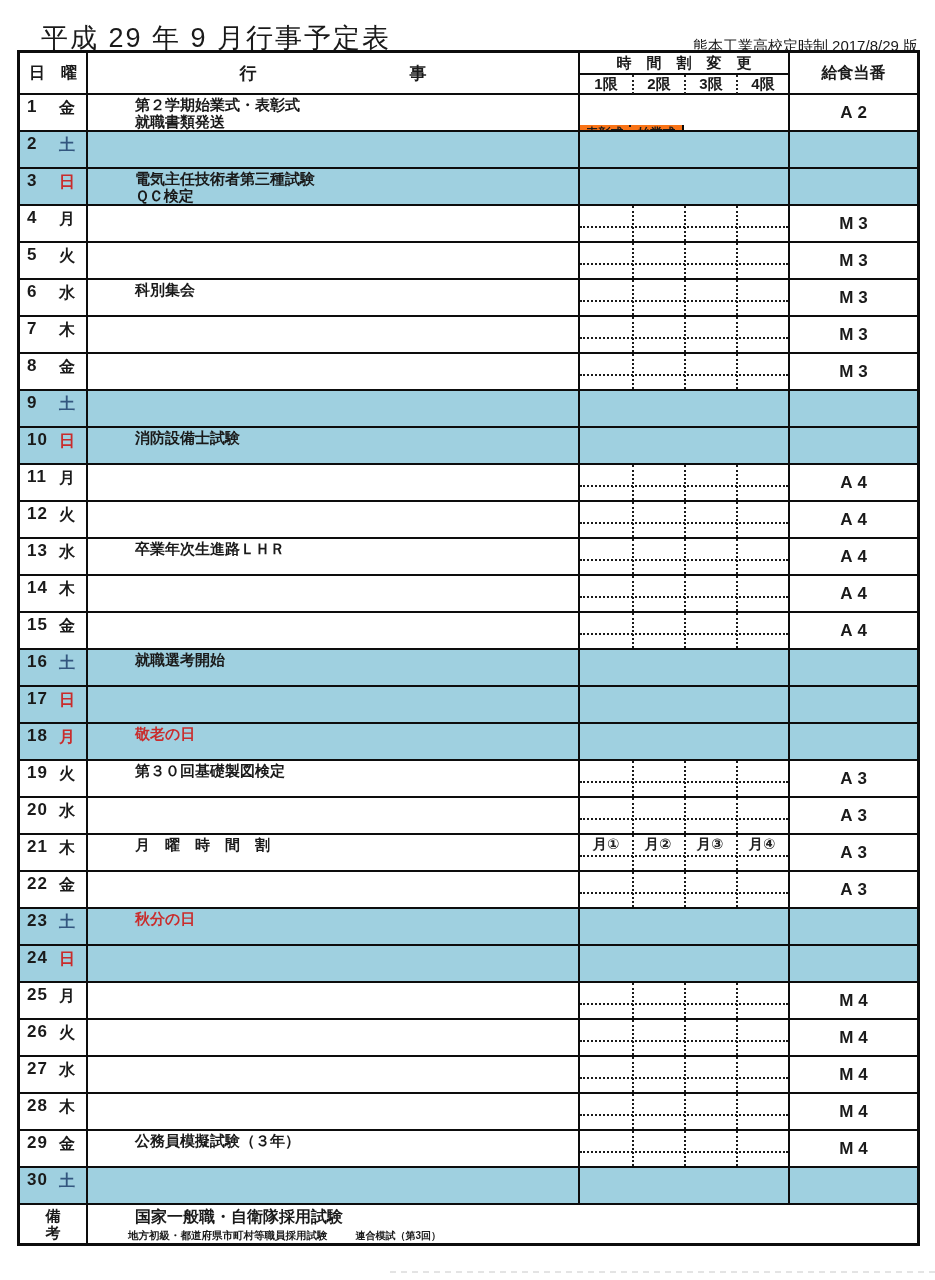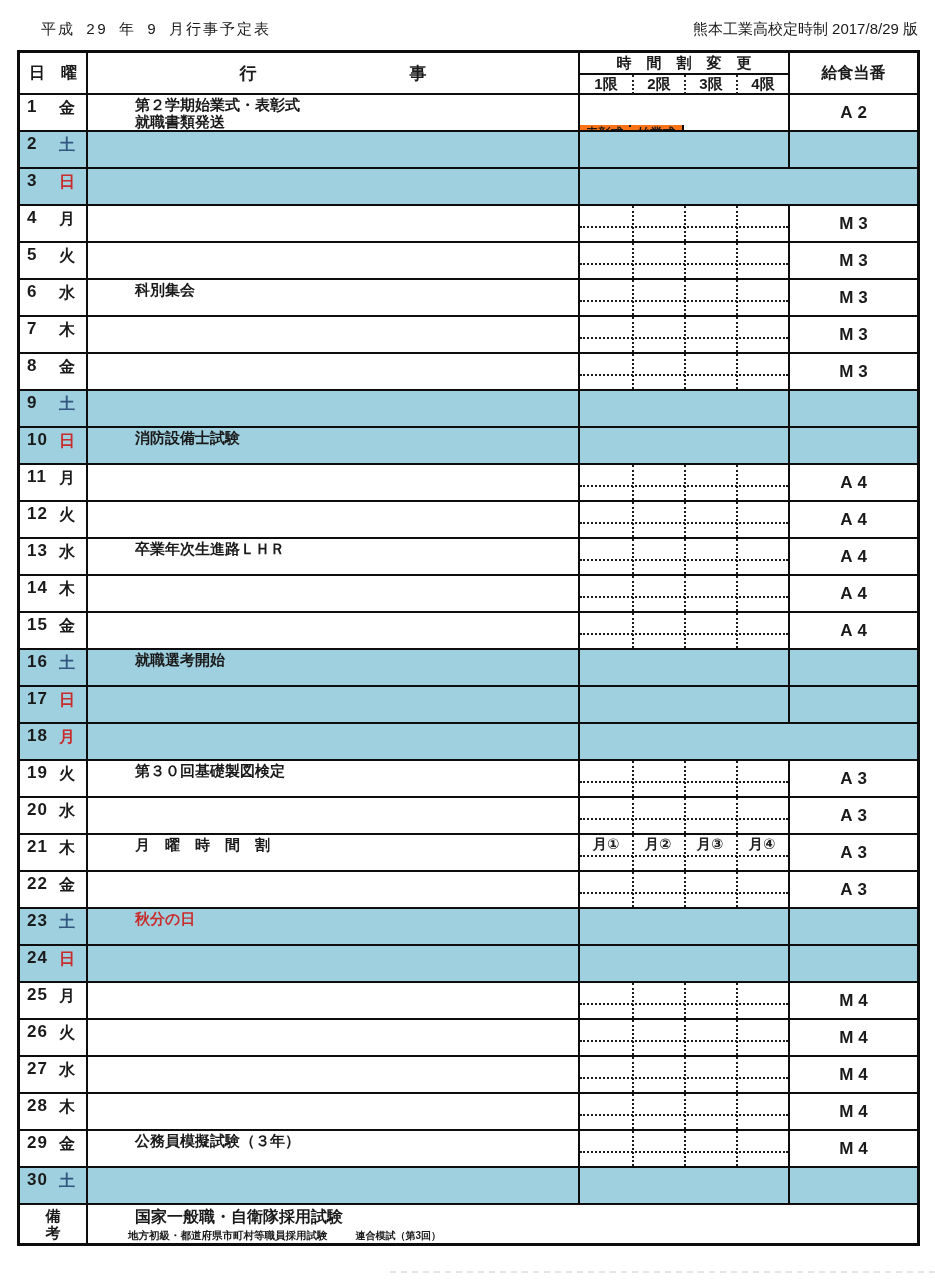--- a/index.html
+++ b/index.html
@@ -7,21 +7,21 @@
   body {
     height: 1280px;
     font-family: "Liberation Sans", "DejaVu Sans", sans-serif;
     color: #1a1a1a;
     position: relative;
   }
   .titlebar {
     position: absolute; top: 20px; left: 17px; width: 903px;
     display: flex; justify-content: space-between; align-items: flex-end;
   }
-  .title { font-size: 15px; letter-spacing: 2px; padding-left: 24px; white-space: pre; font-family: Liberation Mono, monospace; }
+  .title { font-size: 27px; letter-spacing: 2px; padding-left: 24px; white-space: pre; }
   .edition { font-size: 15px; padding-right: 2px; }
 
   .table {
     position: absolute; top: 50px; left: 17px; width: 903px;
     border: 3px solid #0d0d0d; background: #fff; font-weight: bold;
   }
   .hrow, .row, .remarks-row { display: grid; grid-template-columns: 68px 492px 210px 1fr; }
   .hrow { height: 42px; border-bottom: 2px solid #0d0d0d; }
   .row { height: 37px; border-bottom: 2px solid #0d0d0d; background: #fff; }
   .row.blue { background: #9fd0e0; }
@@ -129,20 +129,24 @@
         </div>
         <div class="cell events"></div>
         <div class="cell tt"></div>
         <div class="cell lunch last"></div>
       </div>
       <div class="row blue">
         <div class="cell day">
           <div class="dnum">3</div>
           <div class="dwd wd-sun">日</div>
         </div>
+        <div class="cell events">
+          <div class="evline">電気主任技術者第三種試験</div>
+          <div class="evline">ＱＣ検定</div>
+        </div>
         <div class="cell tt"></div>
         <div class="cell lunch last"></div>
       </div>
       <div class="row">
         <div class="cell day">
           <div class="dnum">4</div>
           <div class="dwd wd-normal">月</div>
         </div>
         <div class="cell events"></div>
         <div class="cell tt">
@@ -320,20 +324,23 @@
           <div class="dwd wd-sun">日</div>
         </div>
         <div class="cell events"></div>
         <div class="cell tt"></div>
         <div class="cell lunch last"></div>
       </div>
       <div class="row blue">
         <div class="cell day">
           <div class="dnum">18</div>
           <div class="dwd wd-holiday">月</div>
+        </div>
+        <div class="cell events">
+          <div class="evline red">敬老の日</div>
         </div>
         <div class="cell tt"></div>
         <div class="cell lunch last"></div>
       </div>
       <div class="row">
         <div class="cell day">
           <div class="dnum">19</div>
           <div class="dwd wd-normal">火</div>
         </div>
         <div class="cell events">

